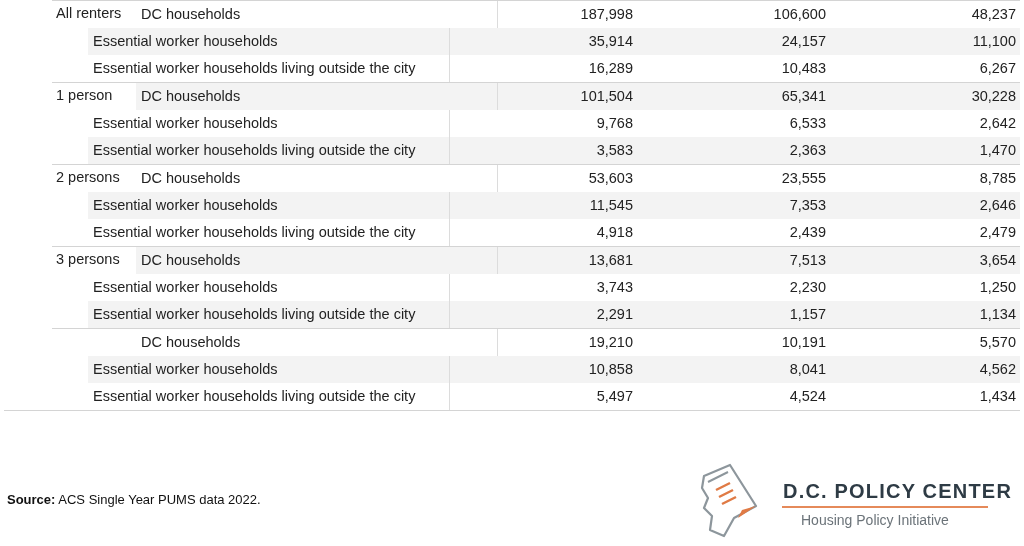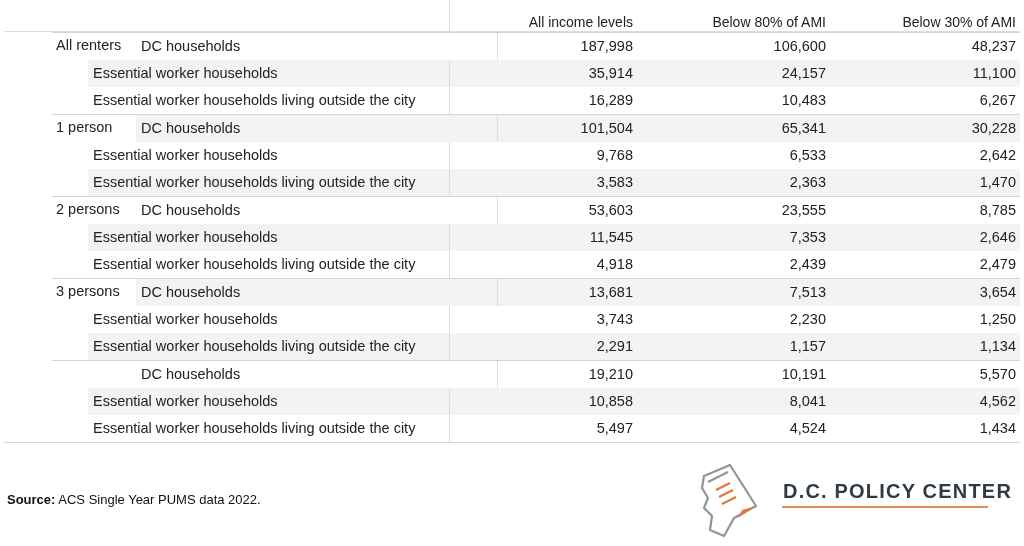--- a/index.html
+++ b/index.html
@@ -22,26 +22,20 @@
   .logo{position:absolute;left:690px;top:460px;width:300px;height:80px;}
   .logo-title{position:absolute;left:93px;top:20px;font-size:20px;font-weight:bold;letter-spacing:1.2px;color:#2e3b45;white-space:nowrap;}
   .logo-rule{position:absolute;left:92px;top:46px;width:206px;height:2px;background:#e58a5a;}
   .logo-sub{position:absolute;left:111px;top:52px;font-size:14px;color:#6b7379;white-space:nowrap;}
   .logo-mark{position:absolute;left:0;top:0;}
 </style>
 </head>
 <body>
 
 <div class="tbl">
-  <div class="hdr">
-    <div class="vsep"></div>
-    <div class="hcell c1">All income levels</div>
-    <div class="hcell c2">Below 80% of AMI</div>
-    <div class="hcell c3">Below 30% of AMI</div>
-  </div>
   <div id="tbody">
       <div class="row gtop">
         <div class="band"></div>
         <div class="vsep"></div>
         <div class="grp">All renters</div>
         <div class="lbl">DC households</div>
         <div class="num c1">187,998</div>
         <div class="num c2">106,600</div>
         <div class="num c3">48,237</div>
       </div>
@@ -169,13 +163,14 @@
   <svg class="logo-mark" width="80" height="80" viewBox="0 0 80 80">
     <path d="M14 16 L40 5 L66 46 L44 58 L34 76 L20 70 L22 56 L14 48 L18 38 L12 28 Z" fill="#fff" stroke="#8d969c" stroke-width="2.2" stroke-linejoin="round"></path>
     <path d="M18 22 L38 12" stroke="#8d969c" stroke-width="2" fill="none"></path>
     <path d="M26 30 L40 23" stroke="#e07a45" stroke-width="2.5"></path>
     <path d="M29 37 L43 30" stroke="#e07a45" stroke-width="2.5"></path>
     <path d="M32 44 L46 37" stroke="#e07a45" stroke-width="2.5"></path>
     <path d="M66 46 L52 50 L48 58 Z" fill="#e07a45"></path>
   </svg>
   <div class="logo-title">D.C. POLICY CENTER</div>
   <div class="logo-rule"></div>
+  <div class="logo-sub">Housing Policy Initiative</div>
 </div>
 
 </body></html>

